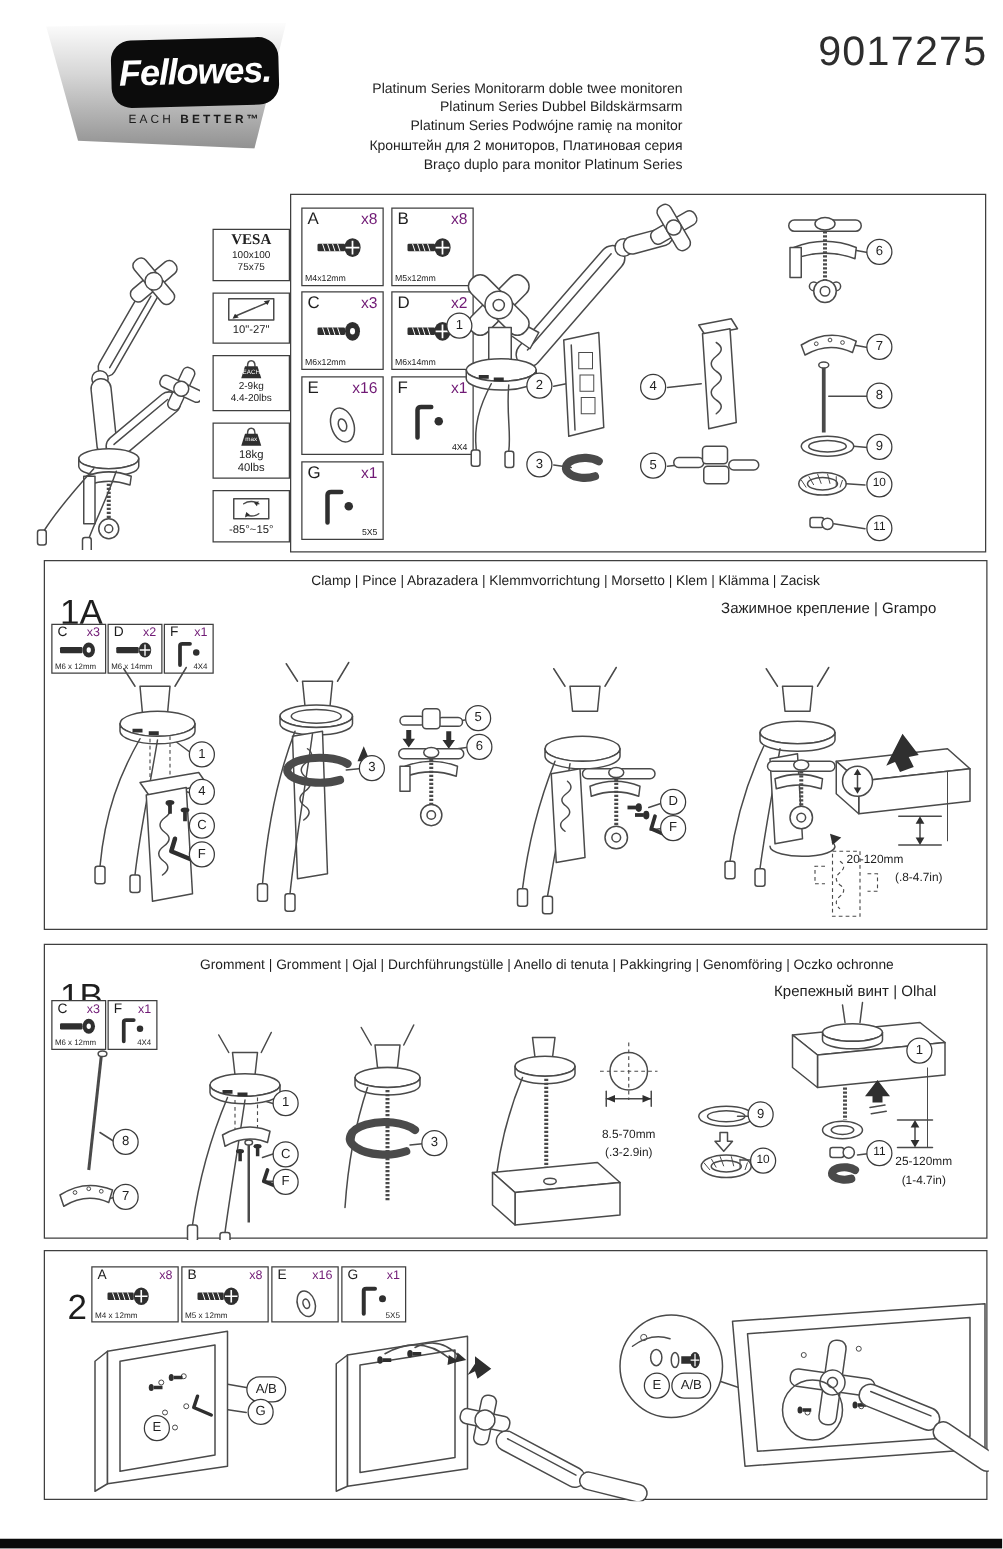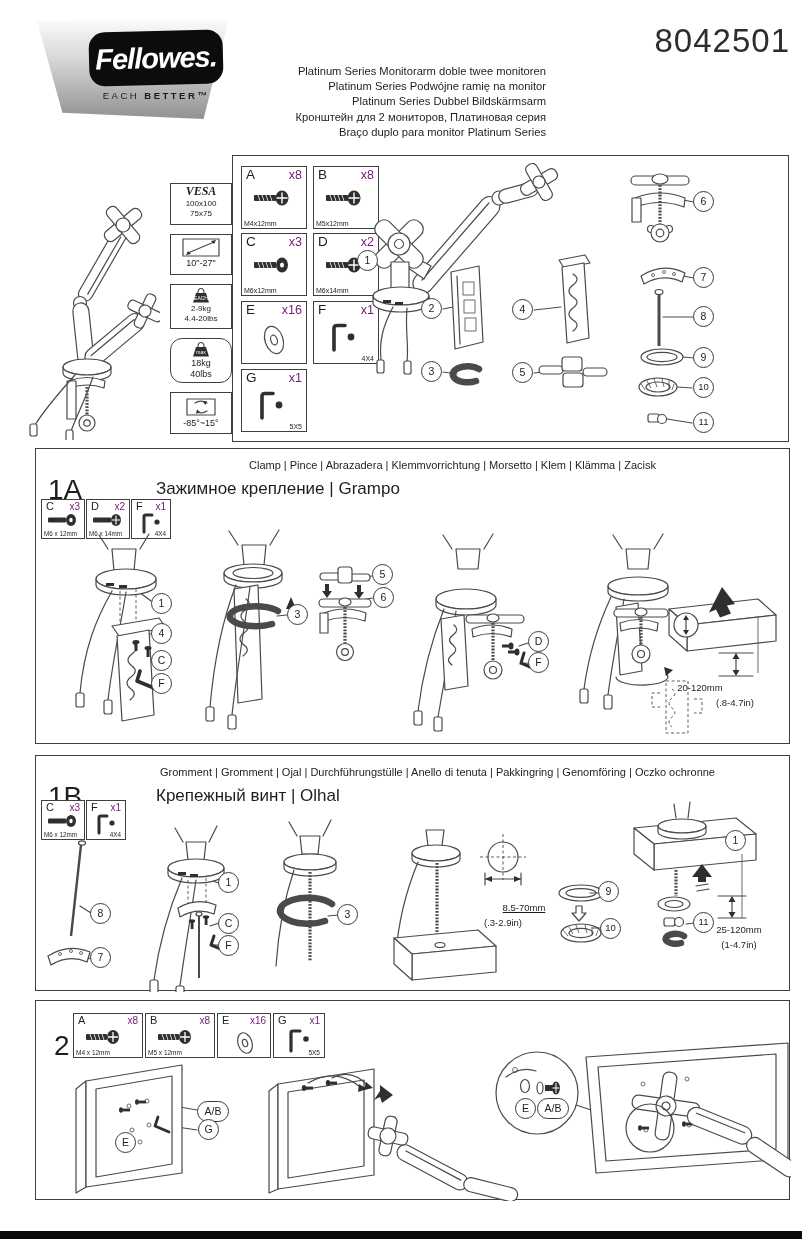--- a/index.html
+++ b/index.html
@@ -26,34 +26,34 @@
 
   .titles-left  { position:absolute; left:240px; top:64px; width:306px; text-align:right;
     font-size:11.2px; line-height:15.2px; color:#1e1e1e; }
   .titles-right { position:absolute; left:552px; top:64px; width:240px; text-align:center;
     font-size:11.2px; line-height:15.2px; color:#1e1e1e; }
 
   
   .sec { position:absolute; border:1.6px solid #3f3f3f; background:#fff; box-sizing:border-box; }
   .sec-id { position:absolute; left:12px; top:2px; font-size:28px; color:#1e1e1e;margin-top:23px; }
   .lang1 { position:absolute; left:120px; right:40px; top:10px; text-align:center; font-size:11px; color:#1e1e1e; }
-  .lang2 { position:absolute; left:120px; right:40px; top:30px; text-align:left; font-size:17px; color:#1e1e1e; }
+  .lang2 { position:absolute; left:120px; right:40px; top:30px; text-align:right; font-size:12px; color:#1e1e1e; }
 
   
   .pbox { position:absolute; border:1.5px solid #3f3f3f; background:#fff; box-sizing:border-box; }
   .pb-label { position:absolute; top:0px; left:4px; font-size:13.5px; color:#1e1e1e; }
   .pb-qty   { position:absolute; top:1px; right:4px; font-size:12.5px; color:#701a75; }
   .pb-size  { position:absolute; bottom:1px; left:2px; font-size:7px; white-space:nowrap; color:#1e1e1e; }
   .pb-size.right { left:auto; right:4px; }
   .pb-ico { position:absolute; }
 
   
   .spec { position:absolute; left:170px; width:62px; border:1.5px solid #3f3f3f;
     background:#fff; box-sizing:border-box; text-align:center; }
-  .spec .serif { font-family:"Liberation Serif", serif; font-weight:bold; font-size:12px;font-style:italic; }
+  .spec .serif { font-family:"Liberation Serif", serif; font-weight:bold; font-size:12px; }
   .spec .s8 { font-size:8px; line-height:9.5px; }
   .spec .s9 { font-size:9px; line-height:11px; }
   .badge { position:absolute; color:#fff; font-size:5px; letter-spacing:0; }
 
   
   .callout { position:absolute; box-sizing:border-box; width:21px; height:21px;
     border:1.4px solid #3a3a3a; border-radius:50%; background:#fff; font-size:10.5px;
     line-height:18px; text-align:center; z-index:5; color:#1e1e1e; }
   .callout.wide { width:32px; border-radius:11px; }
 
@@ -78,26 +78,26 @@
 <div class="page">
 
   <div class="logo">
     <div class="logo-bg"></div>
     <div class="logo-pill">
       <span class="logo-brand">Fellowes.</span>
     </div>
     <div class="logo-tag"><span>EACH </span><b>BETTER™</b></div>
   </div>
 
-  <div class="model">8042501</div>
+  <div class="model">9017275</div>
 
   <div class="titles-left">
     <div>Platinum Series Monitorarm doble twee monitoren</div>
+    <div>Platinum Series Dubbel Bildskärmsarm</div>
     <div>Platinum Series Podwójne ramię na monitor</div>
-    <div>Platinum Series Dubbel Bildskärmsarm</div>
     <div>Кронштейн для 2 мониторов, Платиновая серия</div>
     <div>Braço duplo para monitor Platinum Series</div>
   </div>
 
   <svg style="left:5px; top:195px;" width="155" height="245" viewBox="0 0 155 245">
     <g transform="translate(118,34) rotate(120)">
         <rect class="fl" x="0" y="-7" width="82" height="14" rx="7"></rect>
         <line class="ln" x1="8" y1="-2" x2="74" y2="-2"></line>
       </g>
     <g transform="translate(118,30) rotate(50)">
@@ -150,21 +150,21 @@
   <div class="spec" style="top:284px; height:45px;">
     <svg style="position:relative; display:block; margin:2px auto 0;" width="22" height="17" viewBox="0 0 22 17">
       <path class="ln" d="M8 6 Q8 1.5 11 1.5 Q14 1.5 14 6"></path>
       <path class="dk" d="M6 6 L16 6 L19 15.5 L3 15.5 Z"></path>
     </svg>
     <div class="badge" style="left:0; right:0; top:10px; text-align:center;">EACH</div>
     <div class="s8">2-9kg</div>
     <div class="s8">4.4-20lbs</div>
   </div>
 
-  <div class="spec" style="top:338px; height:45px;border-radius:12px;">
+  <div class="spec" style="top:338px; height:45px;">
     <svg style="position:relative; display:block; margin:2px auto 0;" width="22" height="17" viewBox="0 0 22 17">
       <path class="ln" d="M8 6 Q8 1.5 11 1.5 Q14 1.5 14 6"></path>
       <path class="dk" d="M6 6 L16 6 L19 15.5 L3 15.5 Z"></path>
     </svg>
     <div class="badge" style="left:0; right:0; top:10px; text-align:center;">max</div>
     <div class="s9">18kg</div>
     <div class="s9">40lbs</div>
   </div>
 
   <div class="spec" style="top:392px; height:42px;">
@@ -637,21 +637,21 @@
     <div class="callout" style="left:54px;  top:191px;">7</div>
     <div class="callout" style="left:182px; top:116px;">1</div>
     <div class="callout" style="left:182px; top:157px;">C</div>
     <div class="callout" style="left:182px; top:179px;">F</div>
     <div class="callout" style="left:301px; top:148px;">3</div>
     <div class="callout" style="left:562px; top:125px;">9</div>
     <div class="callout" style="left:564px; top:162px; font-size:9.5px;">10</div>
     <div class="callout" style="left:657px; top:156px; font-size:9.5px;">11</div>
     <div class="callout" style="left:689px; top:74px;">1</div>
 
-    <div class="meas" style="left:452px; top:146px; width:72px;text-decoration:underline;">8.5-70mm</div>
+    <div class="meas" style="left:431px; top:146px; width:72px;">8.5-70mm</div>
     <div class="meas" style="left:431px; top:161px; width:72px;">(.3-2.9in)</div>
     <div class="meas" style="left:666px; top:168px; width:74px;">25-120mm</div>
     <div class="meas" style="left:666px; top:183px; width:74px;">(1-4.7in)</div>
   </div>
 
   <div class="sec" style="left:35px; top:1000px; width:755px; height:200px;">
     <div class="sec-id" style="left:18px; top:6px;">2</div>
 
     <div class="pbox" style="left:37px; top:12px; width:70px; height:45px;">
       <span class="pb-label" style="font-size:11px;">A</span>

